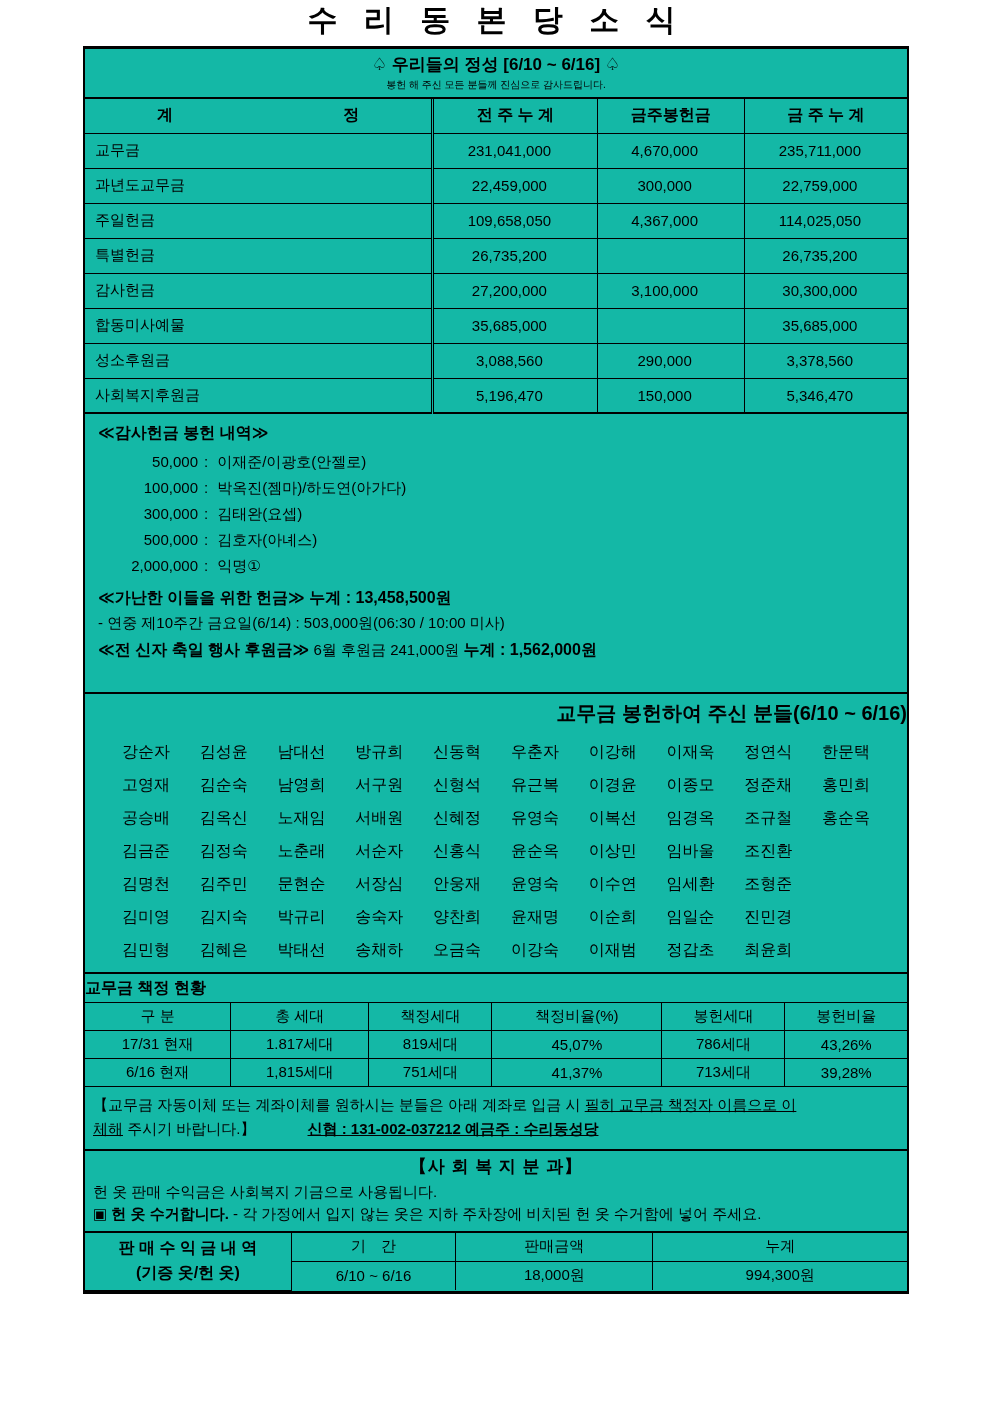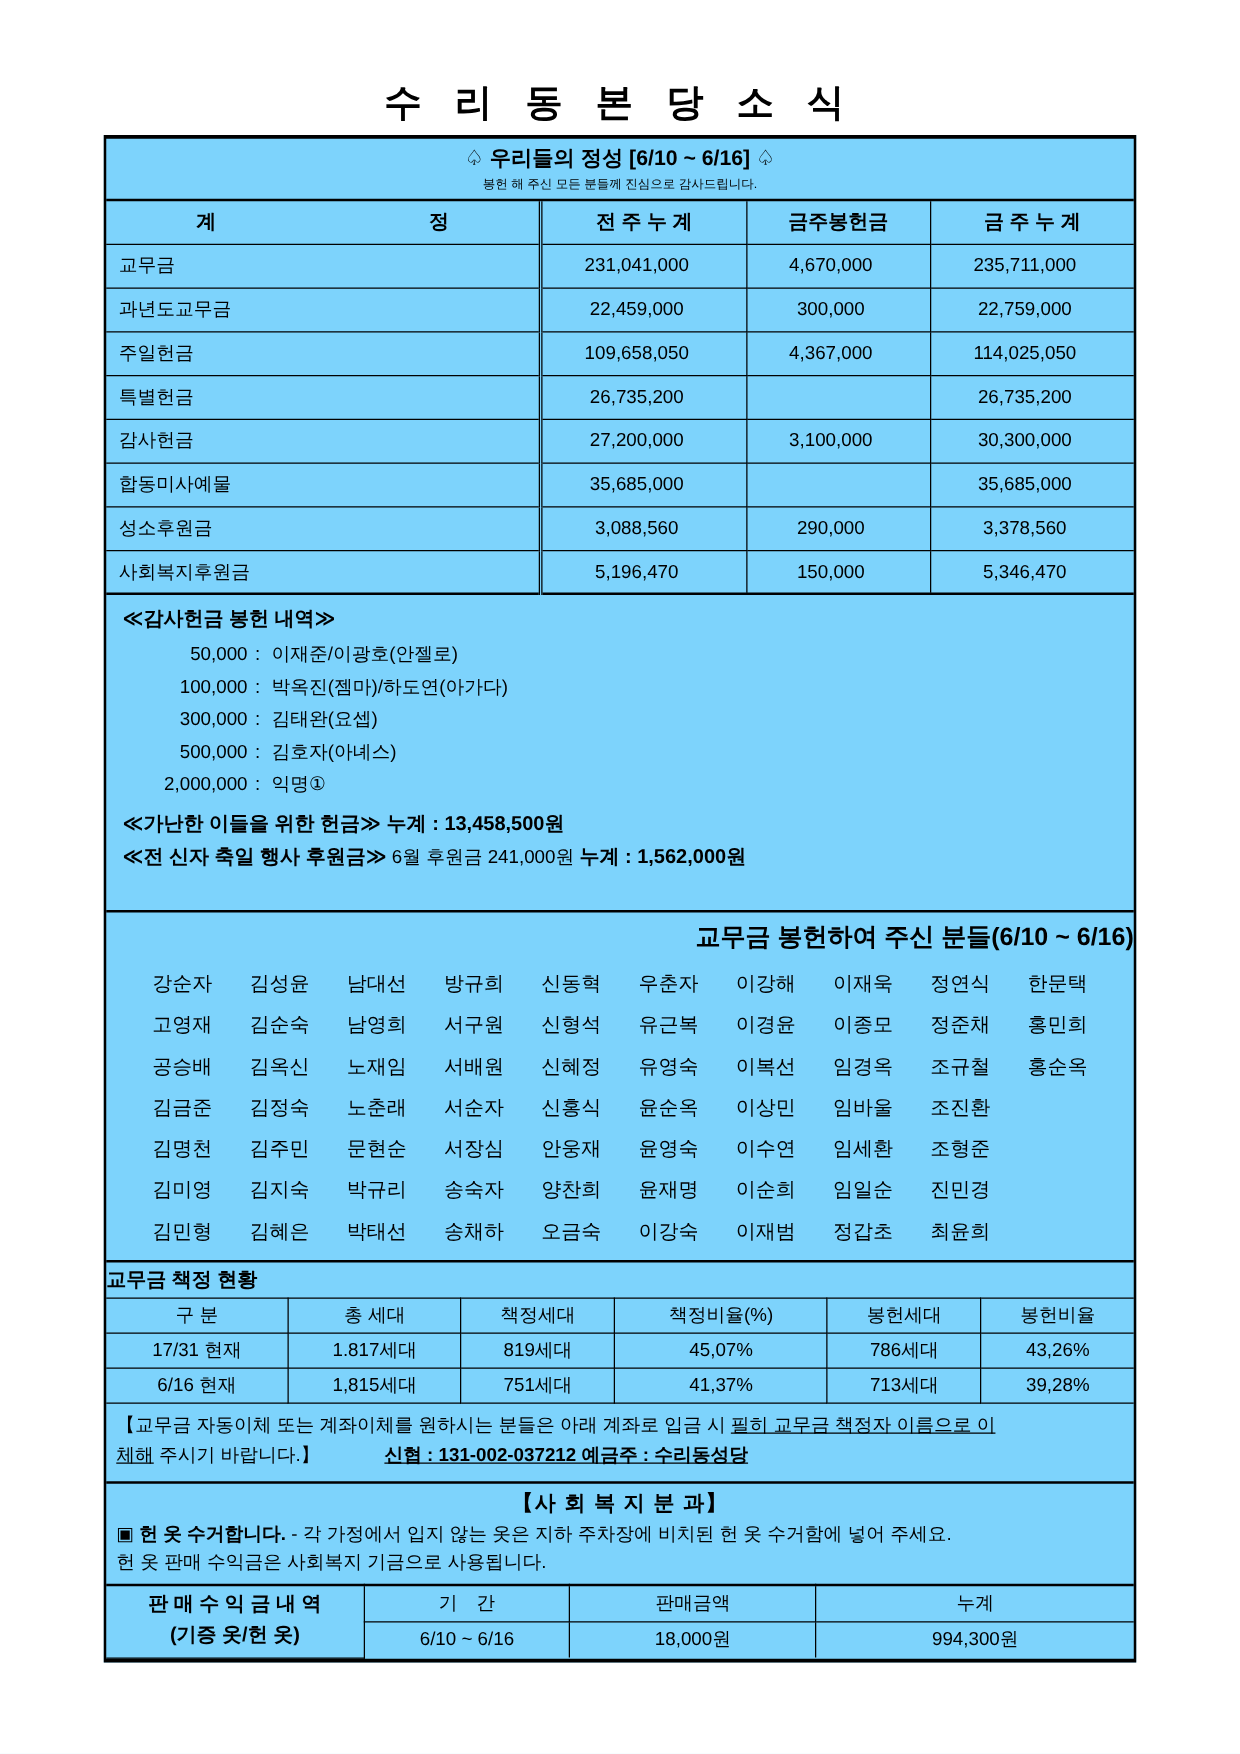--- a/index.html
+++ b/index.html
@@ -1,34 +1,33 @@
 <!DOCTYPE html>
 <html><head>
 <meta charset="utf-8">
 <style>
   * { box-sizing: border-box; margin: 0; padding: 0; }
   html, body { width: 992px; background: #ffffff; color: #000; }
   body { height: 1403px; overflow: hidden; font-family: "Liberation Sans", "DejaVu Sans", sans-serif; }
 
   .title {
-    padding-top: 62px;
     text-align: center;
     font-size: 30px;
     font-weight: bold;
     letter-spacing: 9px;
     white-space: nowrap;
   }
 
   .doc {
     width: 826px;
     margin: 5px auto 0 auto;
     border: 2px solid #000;
     border-top-width: 3px;
     border-bottom-width: 3px;
-    background: #7dd3fc;
+    background: #14b8a6;
   }
 
   .bold { font-weight: bold; }
   .t16 { font-size: 16px; }
   .u { text-decoration: underline; }
 
   
   .secA { border-bottom: 2px solid #000; text-align: center; padding: 4px 0 5px 0; }
   .secA .hdr1 { font-size: 17px; font-weight: bold; }
   .secA .hdr2 { font-size: 10px; margin-top: 2px; }
@@ -201,20 +200,21 @@
             <span class="colon">:</span>
             <span class="nm">김호자(아녜스)</span>
           </div>
           <div class="amount-row">
             <span class="amt">2,000,000</span>
             <span class="colon">:</span>
             <span class="nm">익명①</span>
           </div>
         </div>
       <div class="poorline">≪가난한 이들을 위한 헌금≫ 누계 : 13,458,500원</div>
+      <div class="subline">- 연중 제10주간 금요일(6/14) : 503,000원(06:30 / 10:00 미사)</div>
       <div class="feastline">
         <span class="bold t16">≪전 신자 축일 행사 후원금≫</span><span class="mid"> 6월 후원금 241,000원 </span><span class="bold t16">누계 : 1,562,000원</span>
       </div>
     </div>
 
     <div class="secD">
       <div class="dtitle">교무금 봉헌하여 주신 분들(6/10 ~ 6/16)</div>
       <div id="donor-grid" class="dgrid">
           <div class="cell">강순자</div>
           <div class="cell">김성윤</div>
@@ -323,22 +323,22 @@
       </table>
       <div class="note">
         <div><span>【교무금 자동이체 또는 계좌이체를 원하시는 분들은 아래 계좌로 입금 시 </span><span class="u">필히 교무금 책정자 이름으로 이</span></div>
         <div><span class="u">체해</span><span> 주시기 바랍니다.】</span><span class="u acctspan">신협 : 131-002-037212 예금주 : 수리동성당</span></div>
       </div>
     </div>
 
     <div class="secF">
       <div class="wtitle">【사 회 복 지 분 과】</div>
       <div class="wpar">
+        <div>헌 옷 판매 수익금은 사회복지 기금으로 사용됩니다.</div>
         <div><span class="bold"><span>▣</span><span> 헌 옷 수거합니다.</span></span><span> - 각 가정에서 입지 않는 옷은 지하 주차장에 비치된 헌 옷 수거함에 넣어 주세요.</span></div>
-        <div>헌 옷 판매 수익금은 사회복지 기금으로 사용됩니다.</div>
       </div>
       <table class="sales">
         <colgroup>
             <col class="s1">
             <col class="s2">
             <col class="s3">
             <col class="s4">
           </colgroup>
         <tbody>
             <tr class="hrow">

